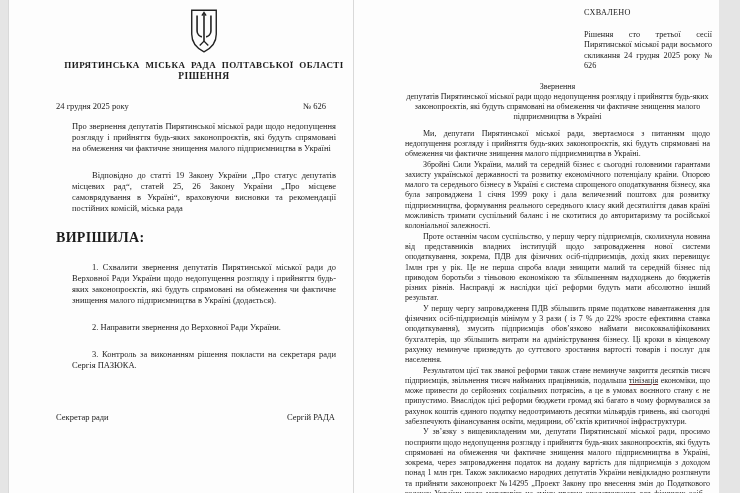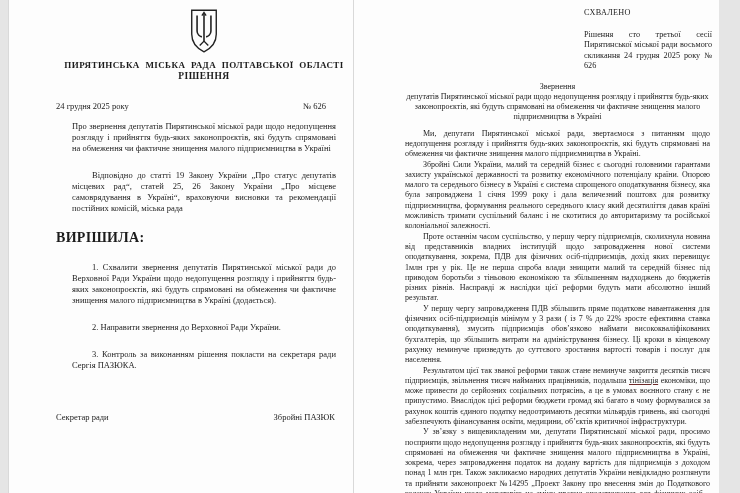--- a/index.html
+++ b/index.html
@@ -74,21 +74,21 @@
     <p class="resolved">ВИРІШИЛА:</p>
 
     <div class="items">
       <p class="para item">1. Схвалити звернення депутатів Пирятинської міської ради до Верховної Ради України щодо недопущення розгляду і прийняття будь-яких законопроєктів, які будуть спрямовані на обмеження чи фактичне знищення малого підприємництва в Україні (додається).</p>
       <p class="para item">2. Направити звернення до Верховної Ради України.</p>
       <p class="para item">3. Контроль за виконанням рішення покласти на секретаря ради Сергія ПАЗЮКА.</p>
     </div>
 
     <div class="sigrow sig-left">
       <span>Секретар ради</span>
-      <span>Збройні ПАЗЮК</span>
+      <span>Сергій РАДА</span>
     </div>
   </section>
 
   <section class="page page-right">
     <div class="approved">
       <div class="approved-label">СХВАЛЕНО</div>
       <div class="approved-ref">Рішення сто третьої сесії Пирятинської міської ради восьмого скликання 24 грудня 2025 року № 626</div>
     </div>
 
     <div class="appeal-head">

